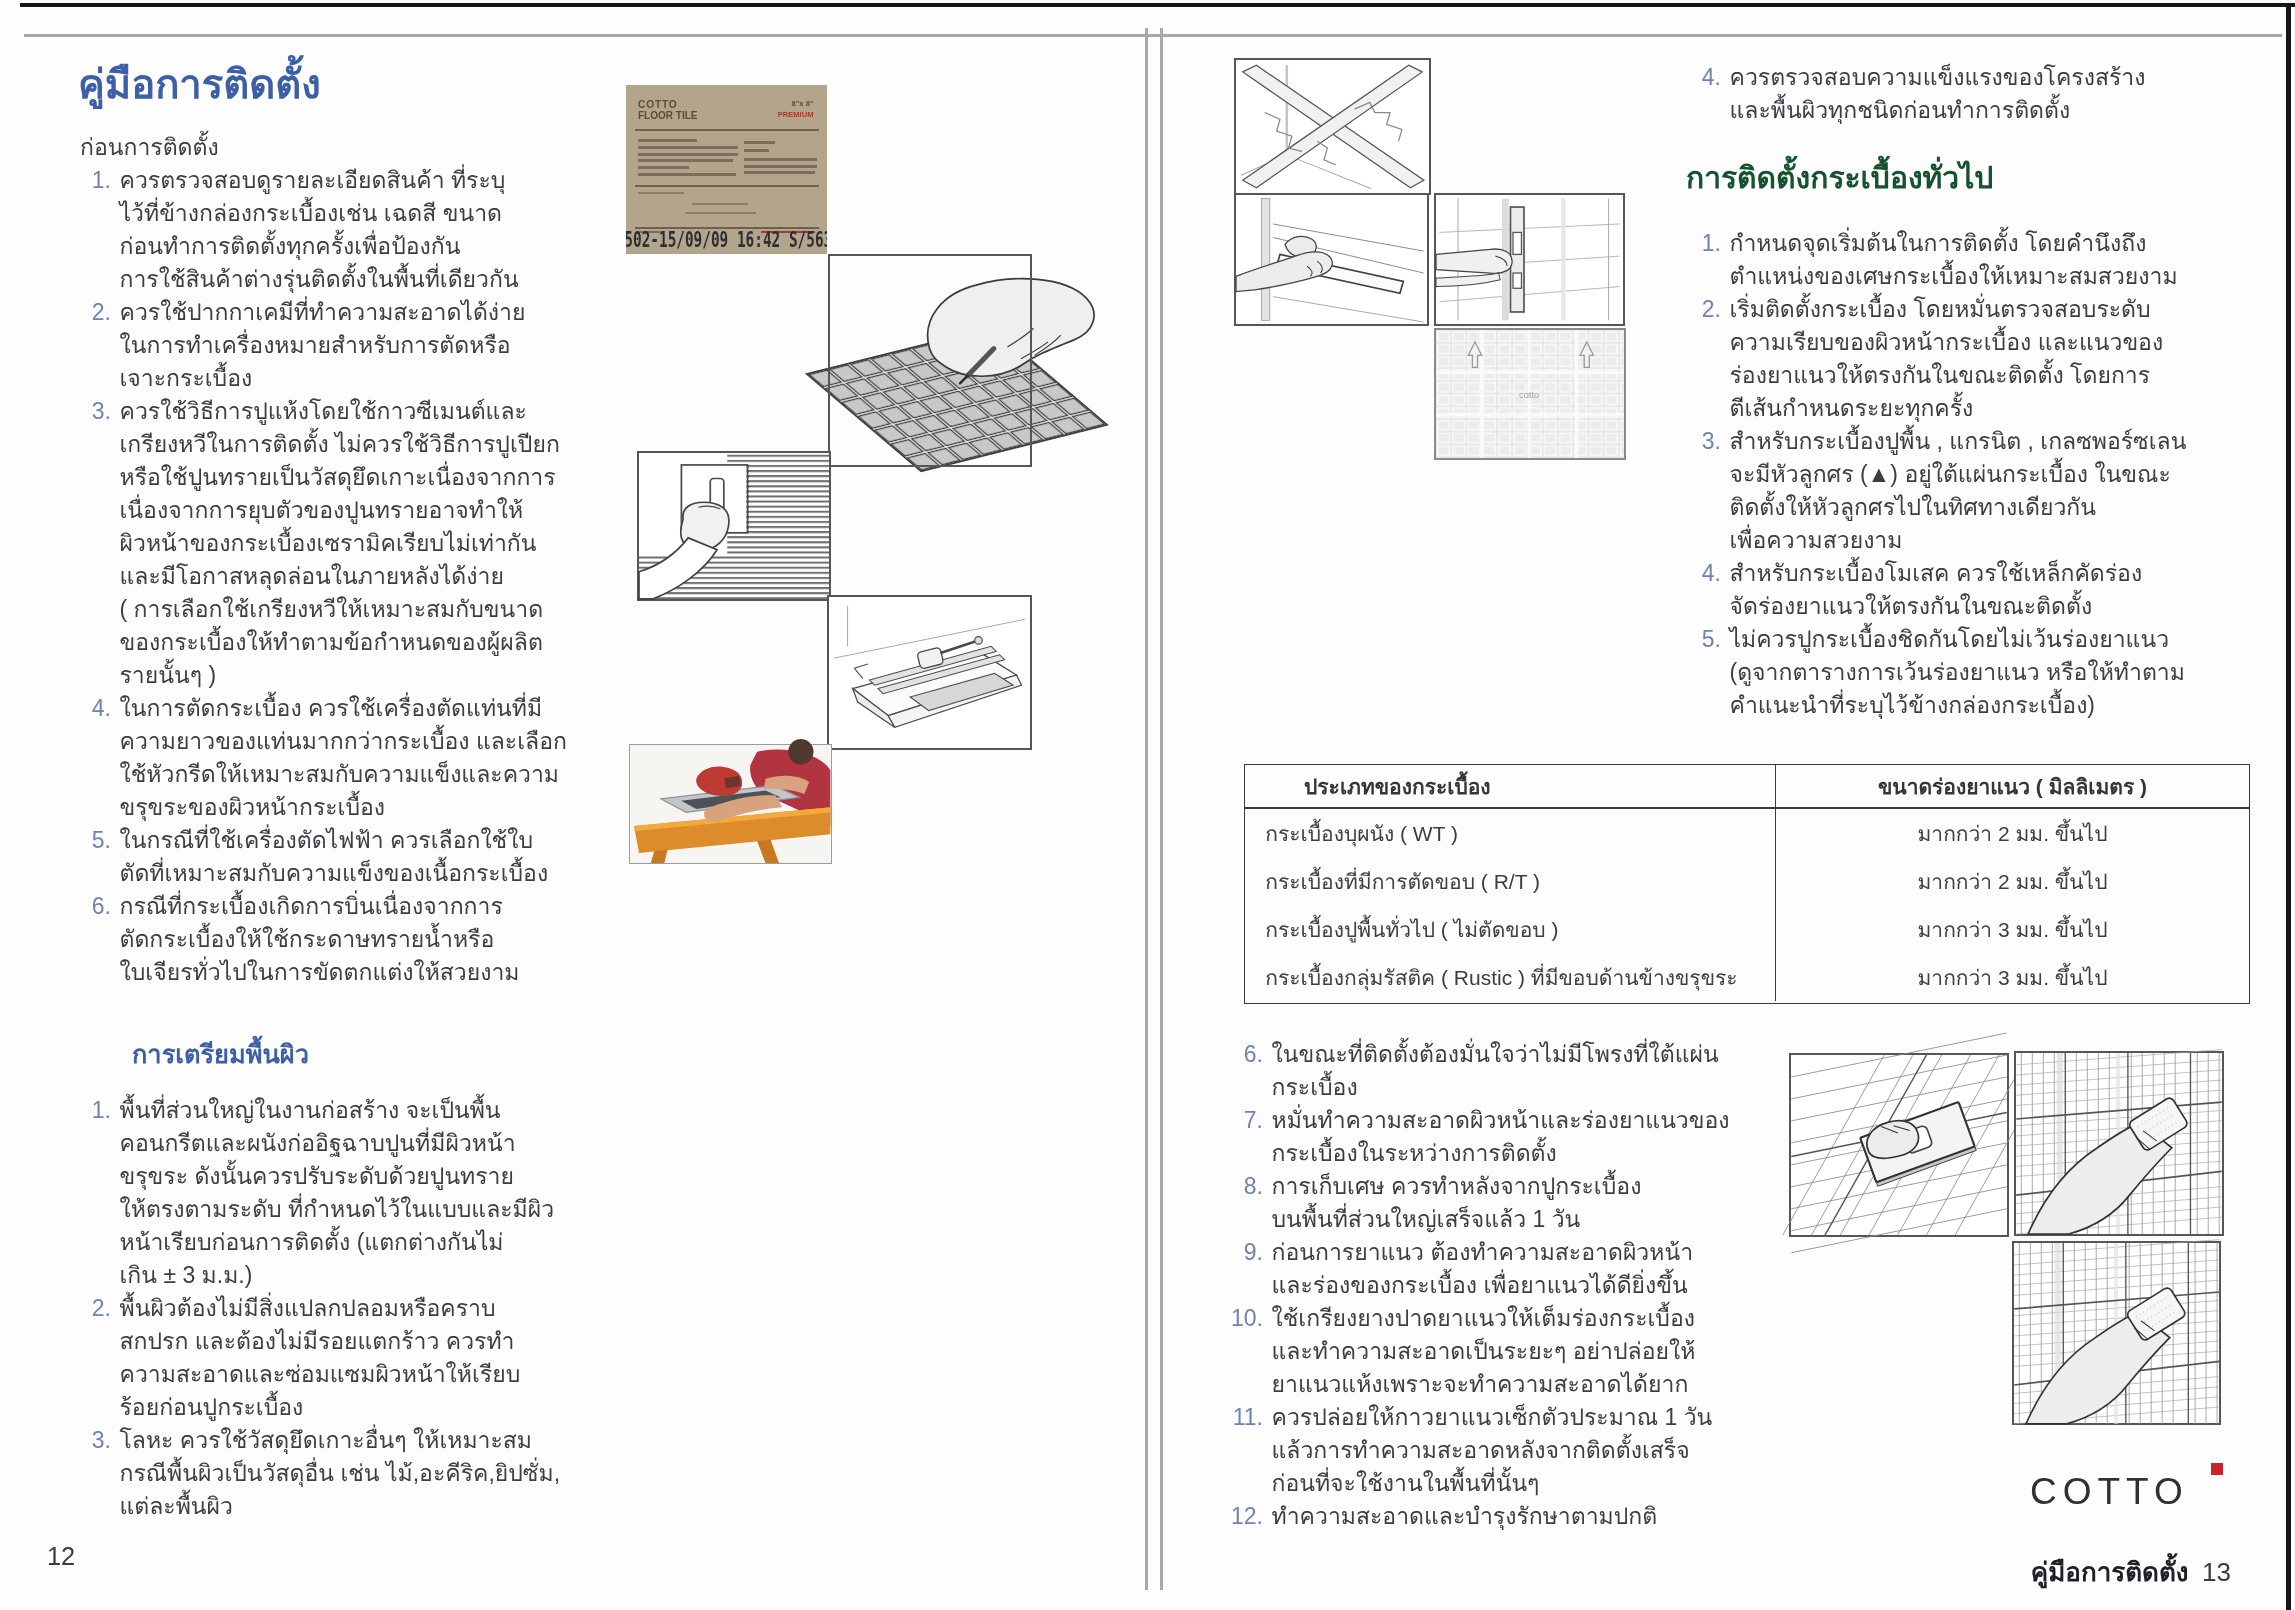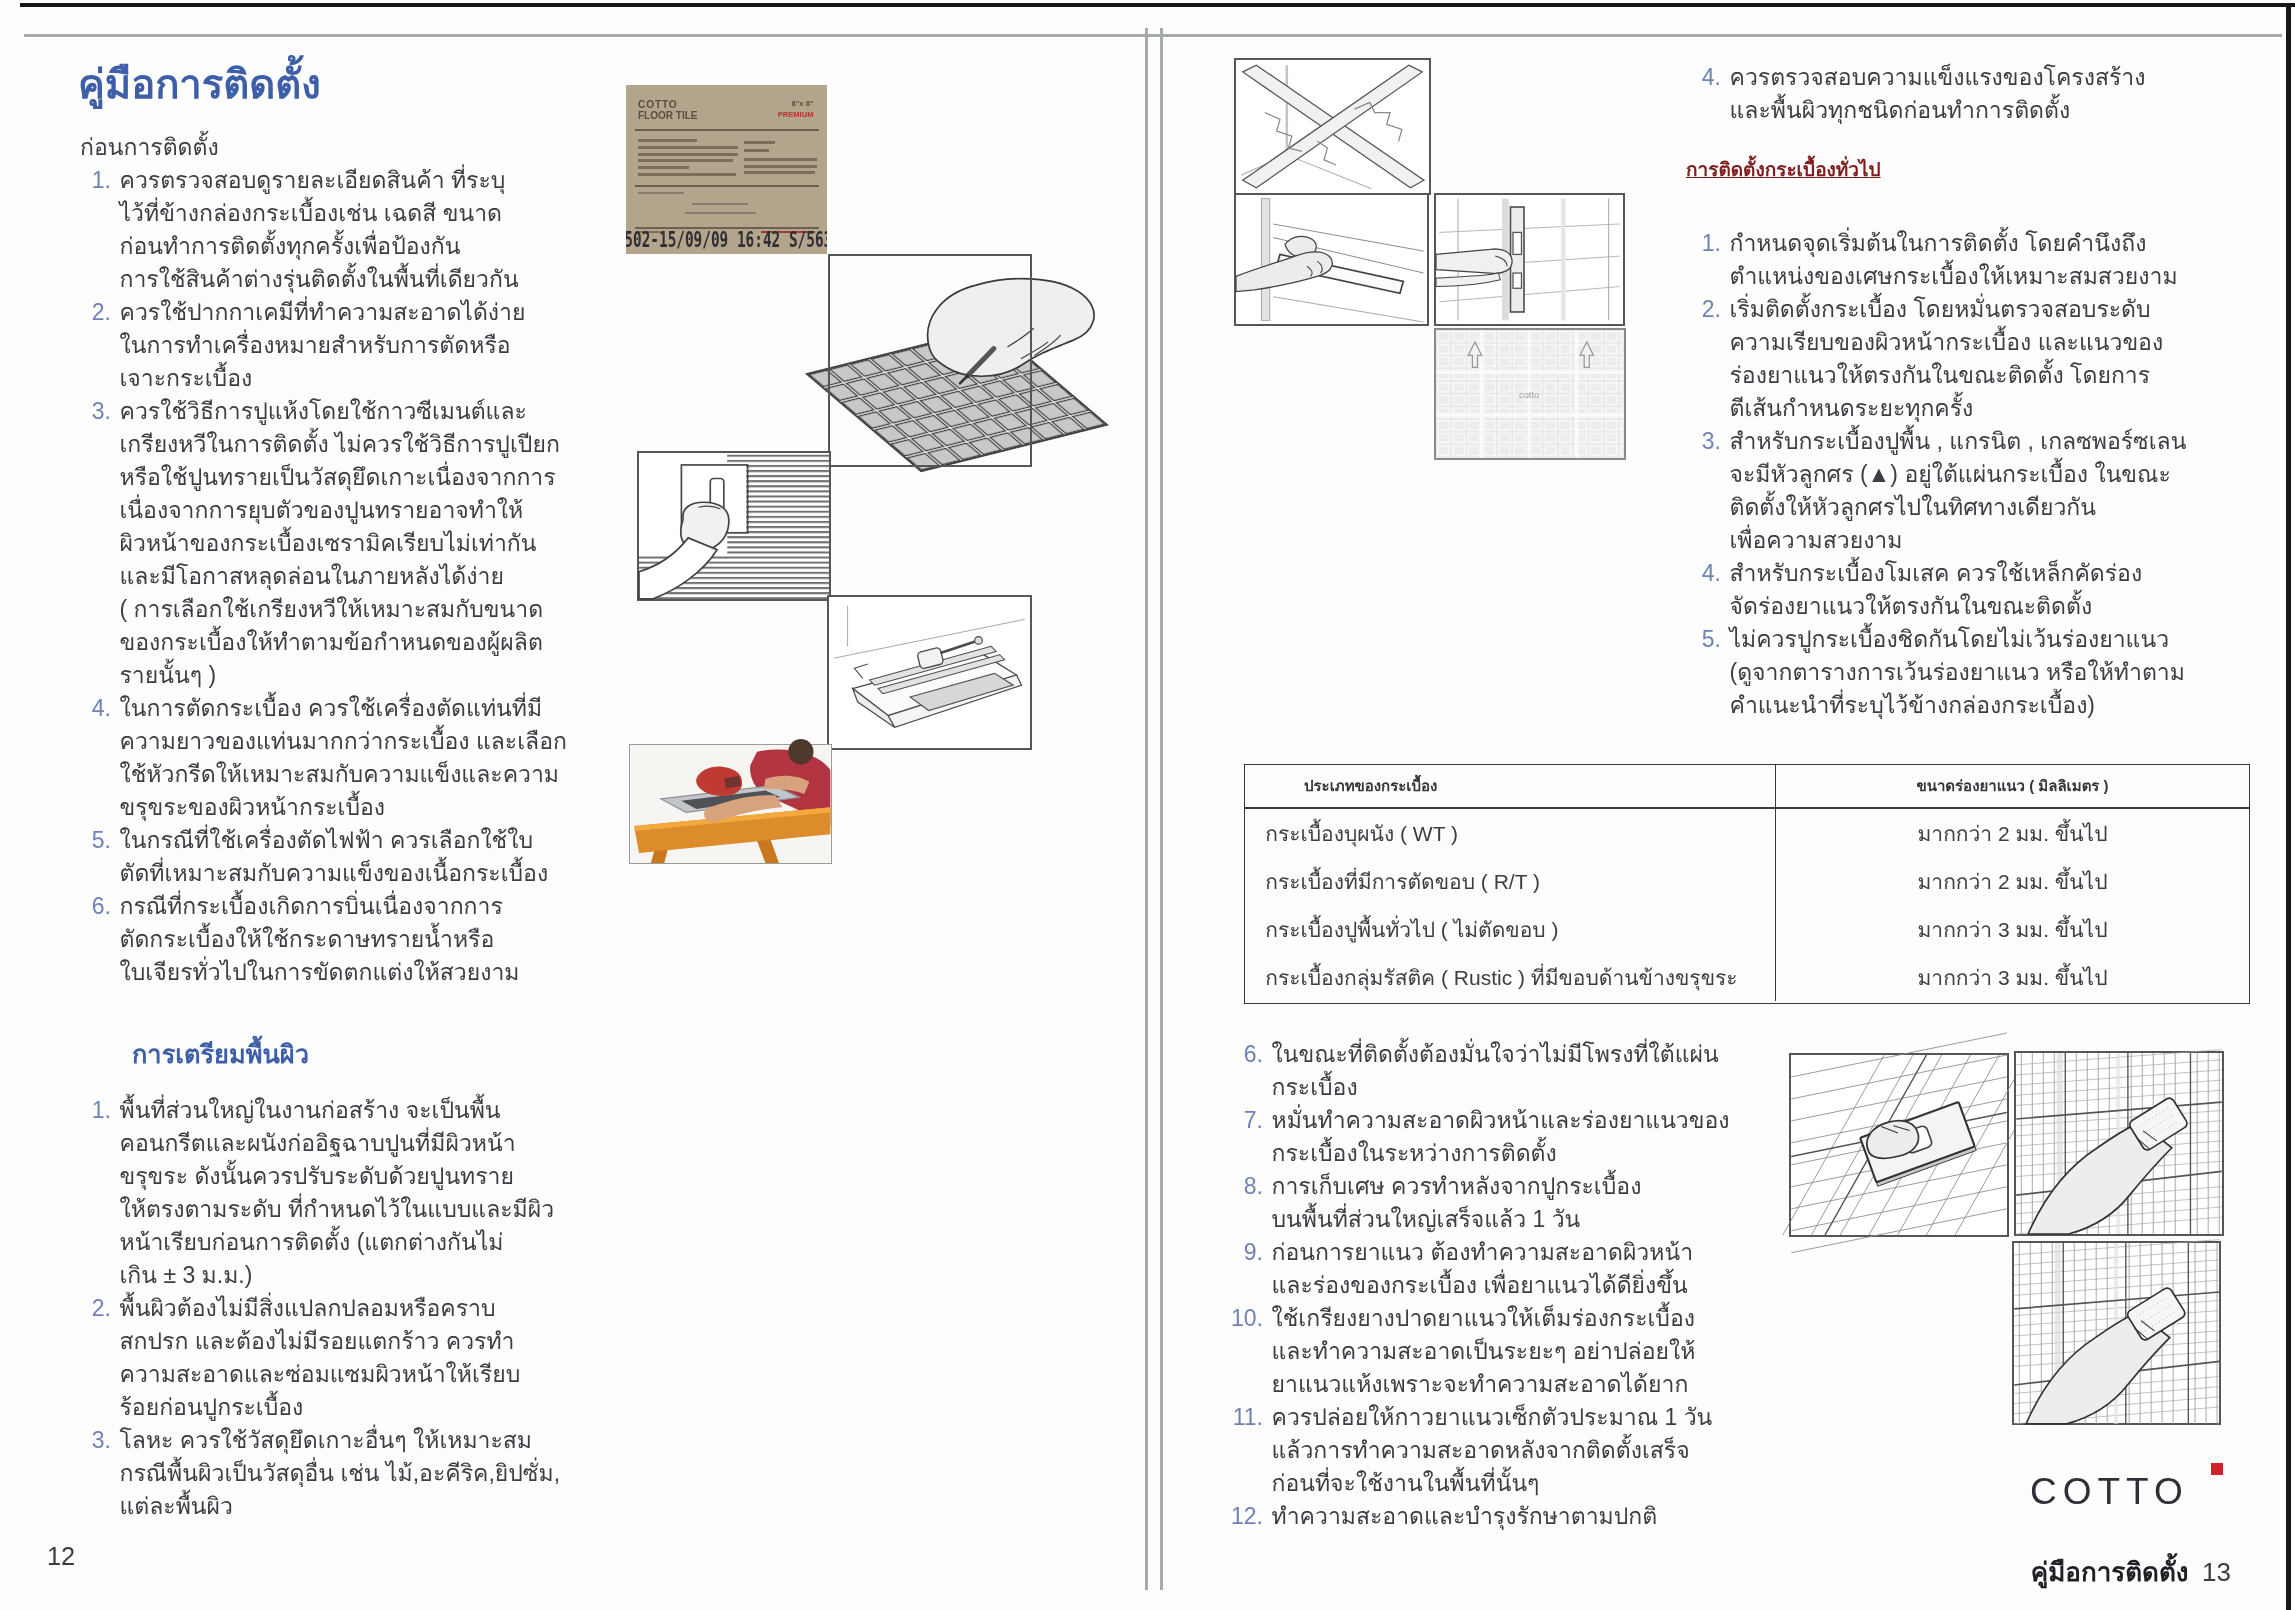--- a/index.html
+++ b/index.html
@@ -8,35 +8,35 @@
   .abs{position:absolute;}
   
   .topline{left:20.3px;top:2.5px;width:2275px;height:4.2px;background:#161616;}
   .rightline{left:2286px;top:2.5px;width:5.1px;height:1608px;background:#161616;}
   .greyrule{left:24px;top:34px;width:2258px;height:2.5px;background:#a6aaad;}
   .spine{top:28px;width:2.5px;height:1562px;background:#a6aaad;}
   
   .pagetitle{font-size:40px;font-weight:bold;color:#3d5fa8;line-height:51px;}
   .subhead{font-size:23px;color:#3d3d44;line-height:33px;}
   .sechead-blue{font-size:25.4px;font-weight:bold;color:#3d5fa8;}
-  .sechead-dark{font-size:19px;font-weight:bold;color:#7f1d1d;text-decoration:underline;}
+  .sechead-dark{font-size:30px;font-weight:bold;color:#14532d;}
   .numlist{font-size:23px;line-height:33px;color:#3d3d44;}
   .li{display:flex;}
   .num{width:37px;flex:none;text-align:right;padding-right:8.5px;color:#7081b4;}
   .wide .num{width:71px;}
   .libody{flex:1;}
   .tline{white-space:nowrap;}
   .pagenum{font-size:25.4px;color:#3c3c42;}
   
   .fig{position:absolute;background:#fff;border:2.5px solid #565656;}
   .fig svg{overflow:visible;display:block;}
   .photo{border:1.7px solid #9b9b9b;}
   
   .gtable{position:absolute;left:1244px;top:764px;width:1006px;height:240px;border:1.7px solid #3a3a3a;box-sizing:border-box;}
-  .gtable .thead{display:flex;height:44px;border-bottom:2.5px solid #3a3a3a;box-sizing:border-box;font-weight:bold;font-size:15px;color:#35353b;}
+  .gtable .thead{display:flex;height:44px;border-bottom:2.5px solid #3a3a3a;box-sizing:border-box;font-weight:bold;font-size:21px;color:#35353b;}
   .gtable .c1{width:531px;flex:none;border-right:1.7px solid #3a3a3a;box-sizing:border-box;display:flex;align-items:center;}
   .gtable .c2{flex:1;display:flex;align-items:center;justify-content:center;}
   .gtable .thead .c1{padding-left:59px;}
   .gtable .tr{display:flex;height:48px;font-size:21px;color:#3d3d44;}
   .gtable .tr .c1{padding-left:20.3px;}
   
   .boxphoto{position:absolute;left:626px;top:85px;width:201px;height:169px;background:#b3a48c;overflow:hidden;}
   .bp-brand{position:absolute;left:12px;top:13.5px;font-size:10.2px;font-weight:bold;color:#5d4c3b;letter-spacing:0.8px;}
   .bp-prod{position:absolute;left:12px;top:25.4px;font-size:10px;font-weight:bold;color:#5d4c3b;}
   .bp-size{position:absolute;right:13.5px;top:13.5px;font-size:7.6px;font-weight:bold;color:#5d4c3b;}

